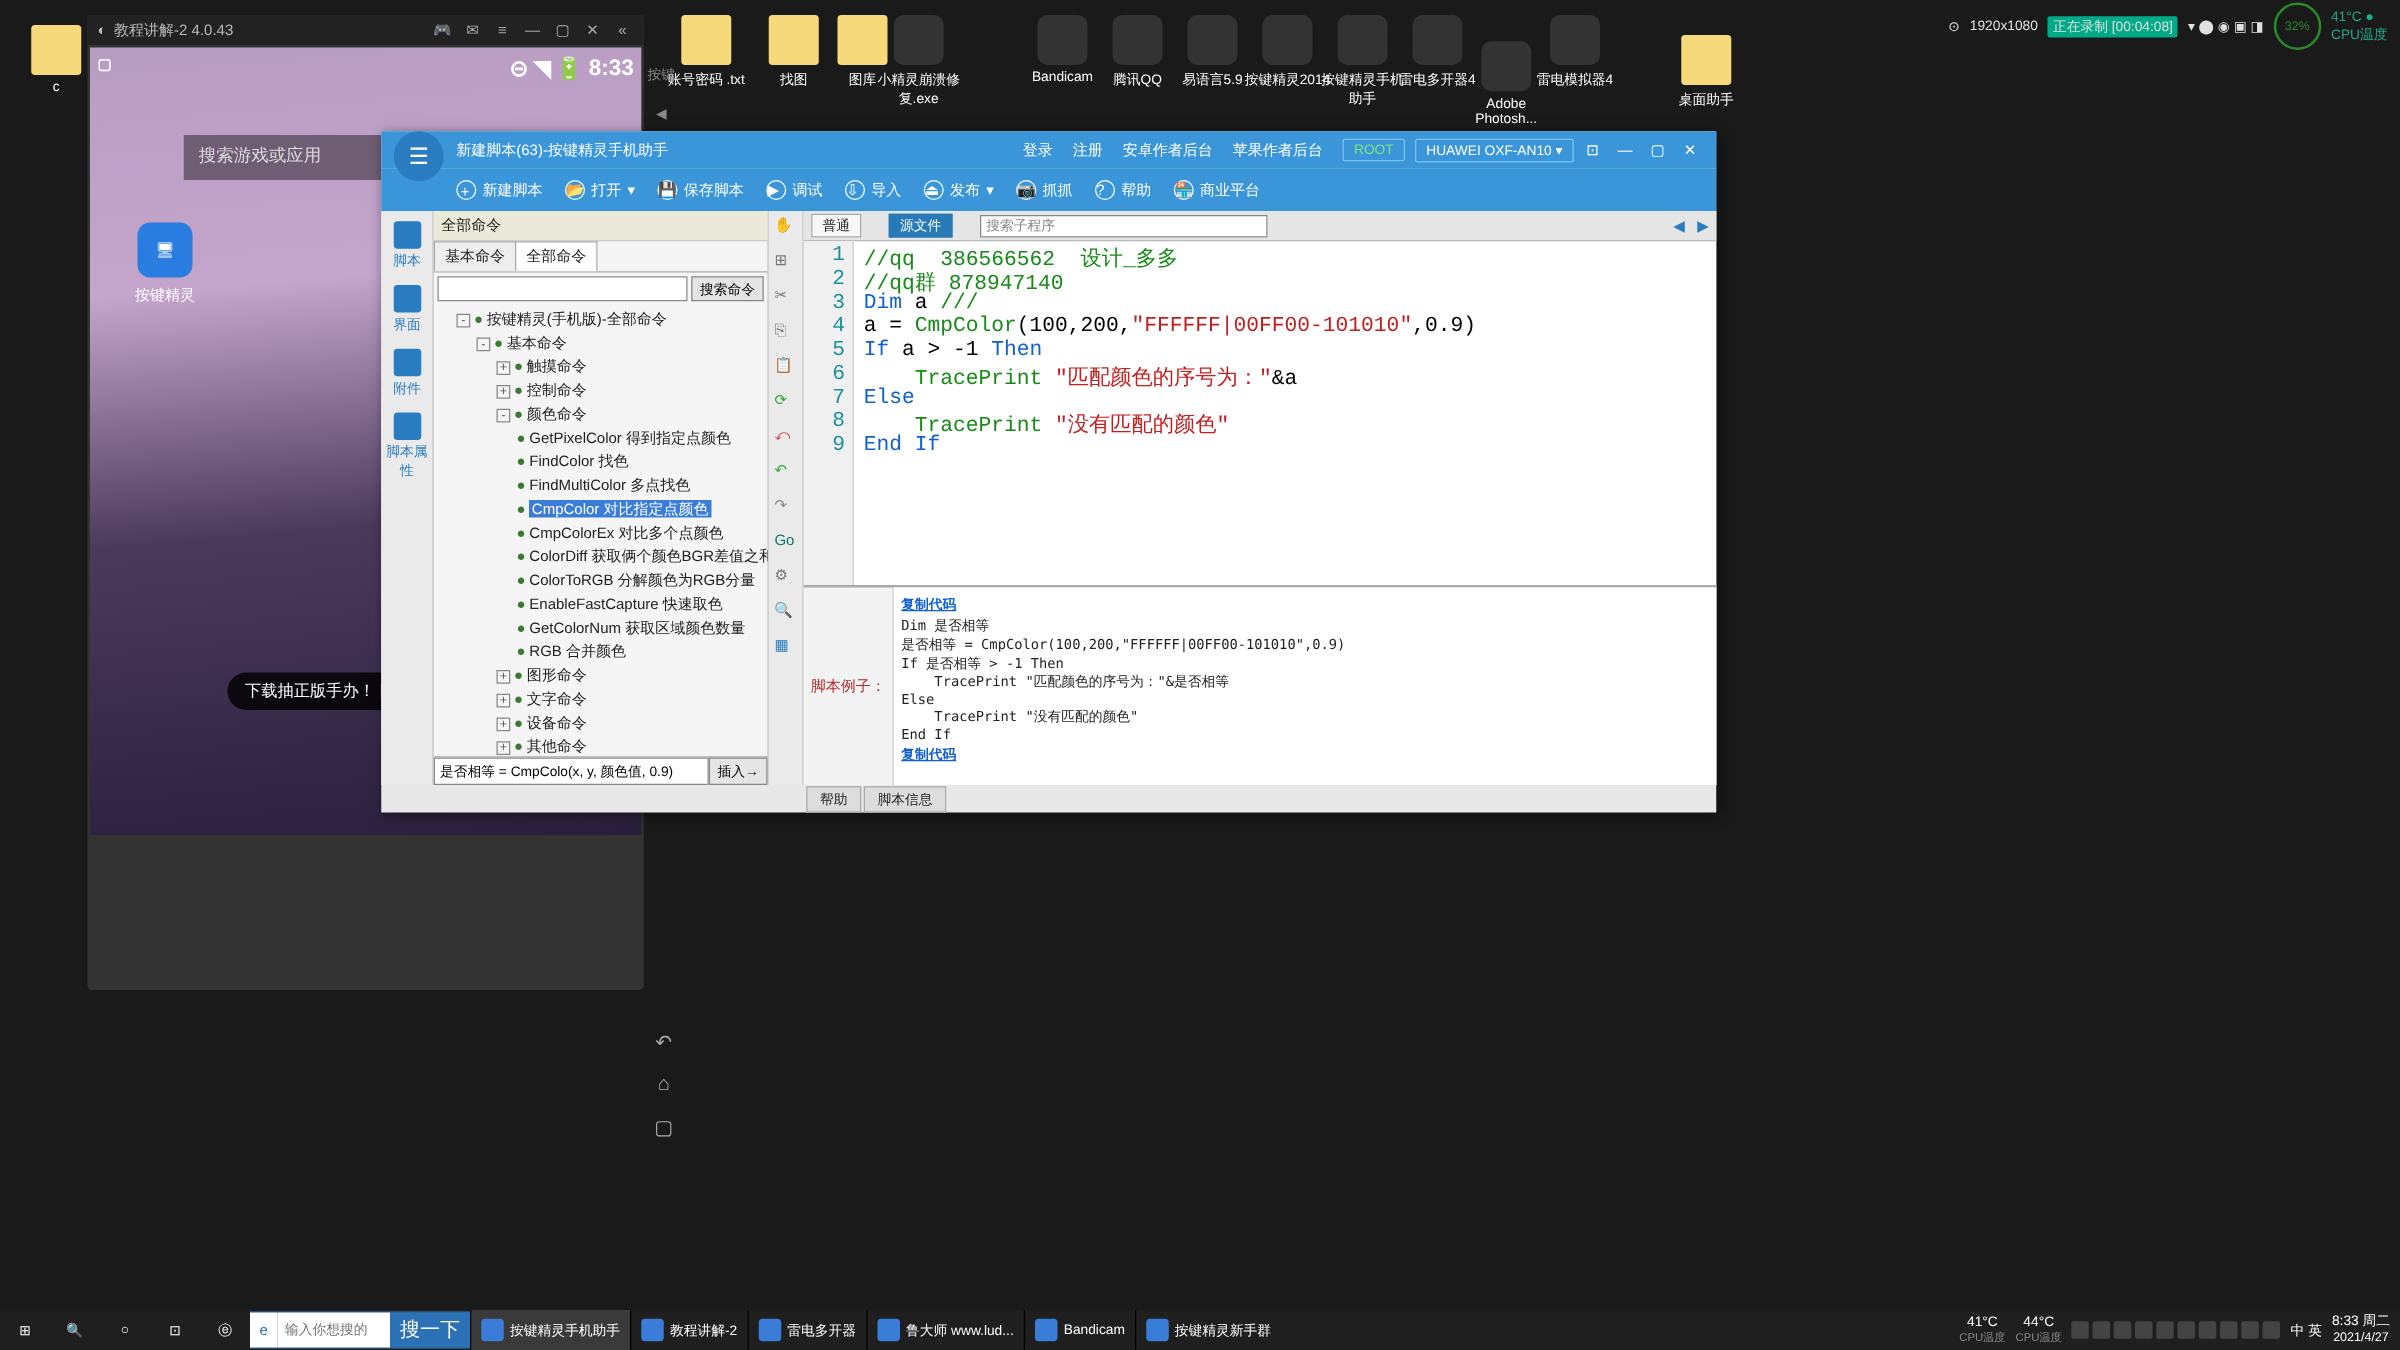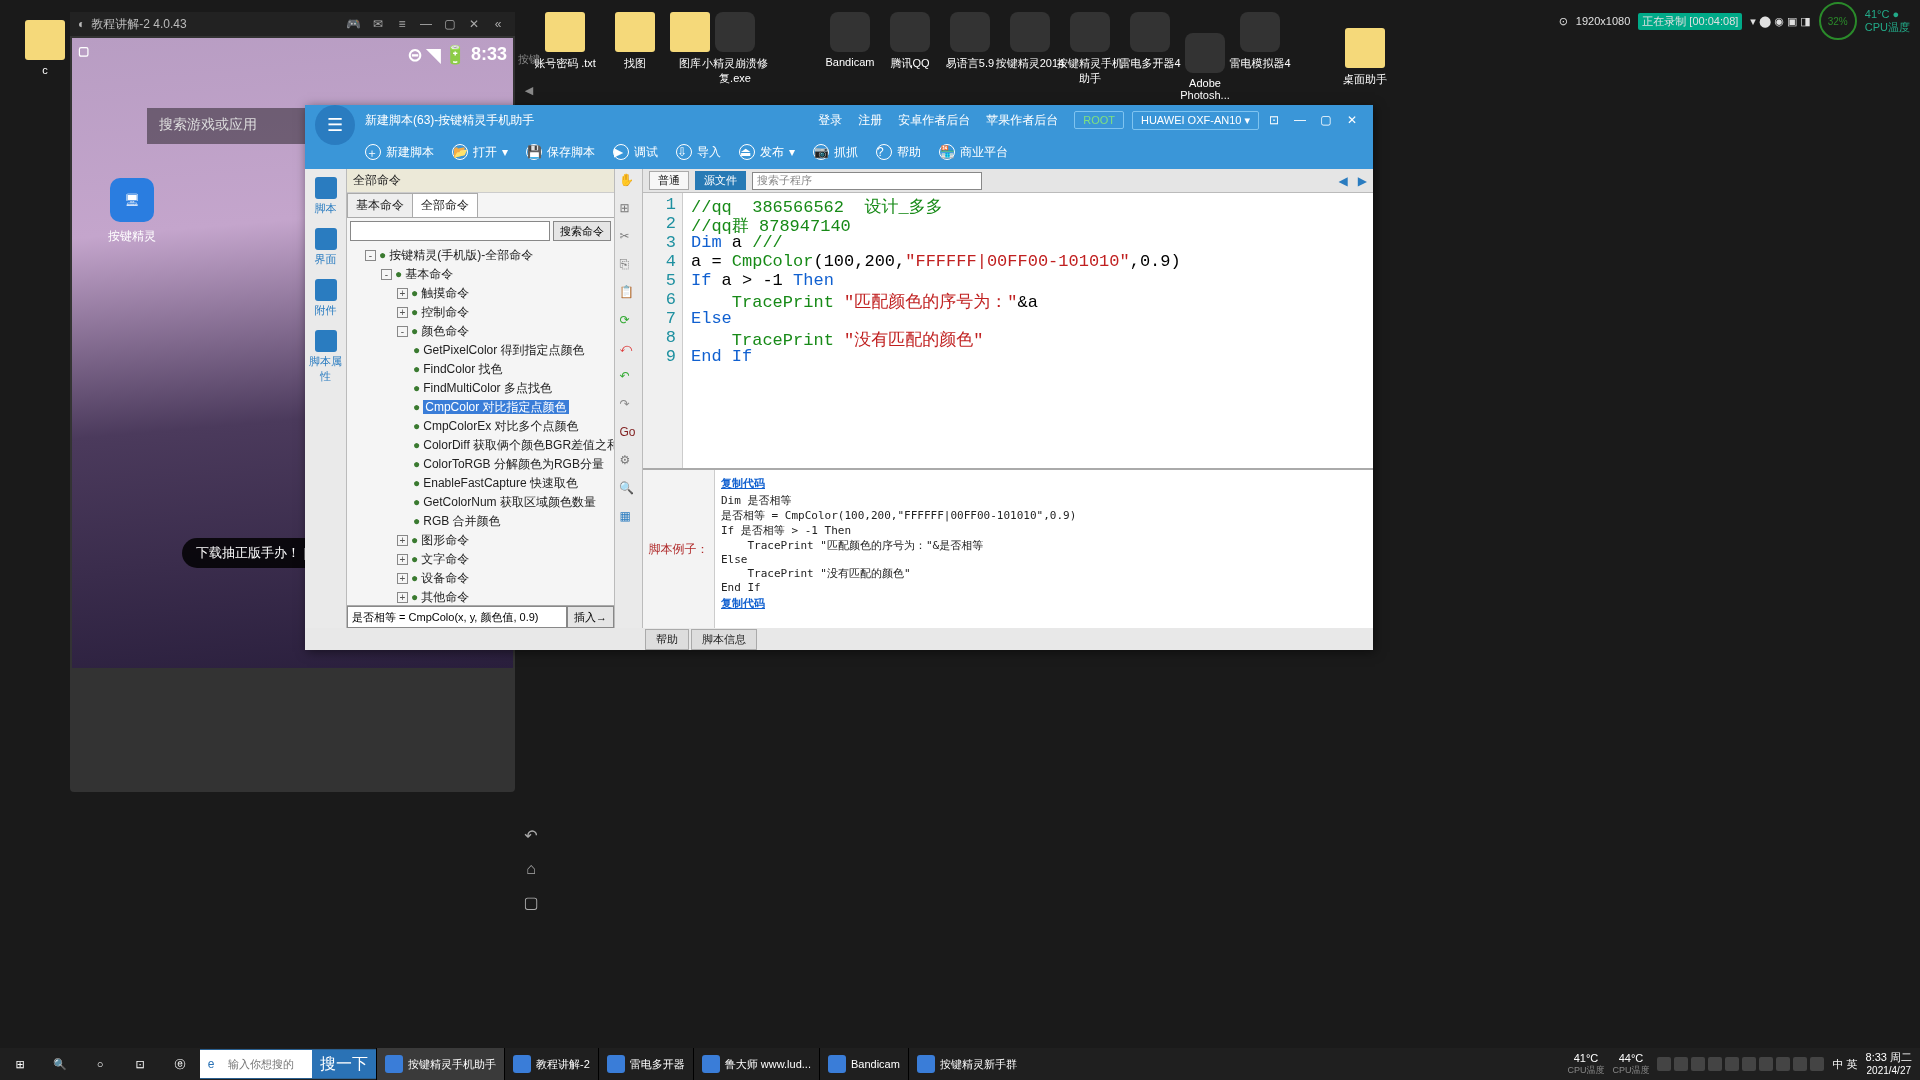--- a/index.html
+++ b/index.html
@@ -90,21 +90,21 @@
 .tree-node .bullet { color: #3a7a30; margin-right: 3px;}
 .tree-node.selected span.lbl { background: #3a7dd8; color: #fff; padding: 0 2px;}
 .cmd-footer { display: flex; border-top: 1px solid #aaa;}
 .cmd-footer input { flex: 1; border: 1px solid #888; height: 22px; padding: 0 4px; font-size: 11px;}
 .cmd-footer button { font-size: 11px; height: 22px; padding: 0 6px; border: 1px solid #888; background: #e5e5e5;}
 
 .ed-strip { width: 28px; background: #eaeaea; border-right: 1px solid #bbb; display: flex; flex-direction: column; align-items: center; padding-top: 4px; gap: 10px;}
 .ed-strip div { width: 18px; height: 18px; font-size: 12px; color: #777;}
 
 .ed-pane { flex: 1; display: flex; flex-direction: column; background: #fff;}
-.ed-top { height: 24px; background: #e5e5e5; display: flex; align-items: center; padding: 0 6px; gap: 6px; border-bottom: 1px solid #bbb;}
+.ed-top { height: 24px; background: #e5e5e5; display: flex; align-items: center; padding: 0 6px; gap: 22px; border-bottom: 1px solid #bbb;}
 .ed-btn { background: #f7f7f7; border: 1px solid #aaa; padding: 1px 8px; font-size: 11px; color:#222;}
 .ed-btn.sel { background: #277ab5; color:#fff; border-color:#277ab5;}
 .ed-combo { width: 230px; height: 18px; border: 1px solid #888; font-size: 11px; color: #888; padding: 0 4px; background:#fff;}
 .ed-nav { margin-left: auto; display: flex; gap: 10px; color: #2a7cc0;}
 .ed-code { flex: 1; display: flex; font-family: Consolas, "Courier New", monospace; font-size: 17px; overflow: hidden;}
 .ed-gutter { width: 40px; background: #f0f0f0; color: #1e90a0; text-align: right; padding: 2px 6px 0 0; border-right: 1px solid #ccc;}
 .ed-gutter div { height: 19px;}
 .ed-content { flex: 1; padding: 2px 0 0 8px; color: #000; position: relative; white-space: pre; }
 .ed-content div { height: 19px;}
 .c-comment { color: #178a17;}
@@ -344,21 +344,21 @@
       <div class="ed-strip">
         <div>✋</div>
         <div>⊞</div>
         <div>✂</div>
         <div>⎘</div>
         <div>📋</div>
         <div style="color:#3a3">⟳</div>
         <div style="color:#d33">⤺</div>
         <div style="color:#3a3">↶</div>
         <div style="color:#888">↷</div>
-        <div style="color:#7f1d1d;">Go</div>
+        <div style="color:#0f766e;">Go</div>
         <div>⚙</div>
         <div>🔍</div>
         <div style="color:#2a7cc0">▦</div>
       </div>
 
       <div class="ed-pane">
         <div class="ed-top">
           <span class="ed-btn">普通</span>
           <span class="ed-btn sel">源文件</span>
           <span class="ed-combo">搜索子程序</span>

